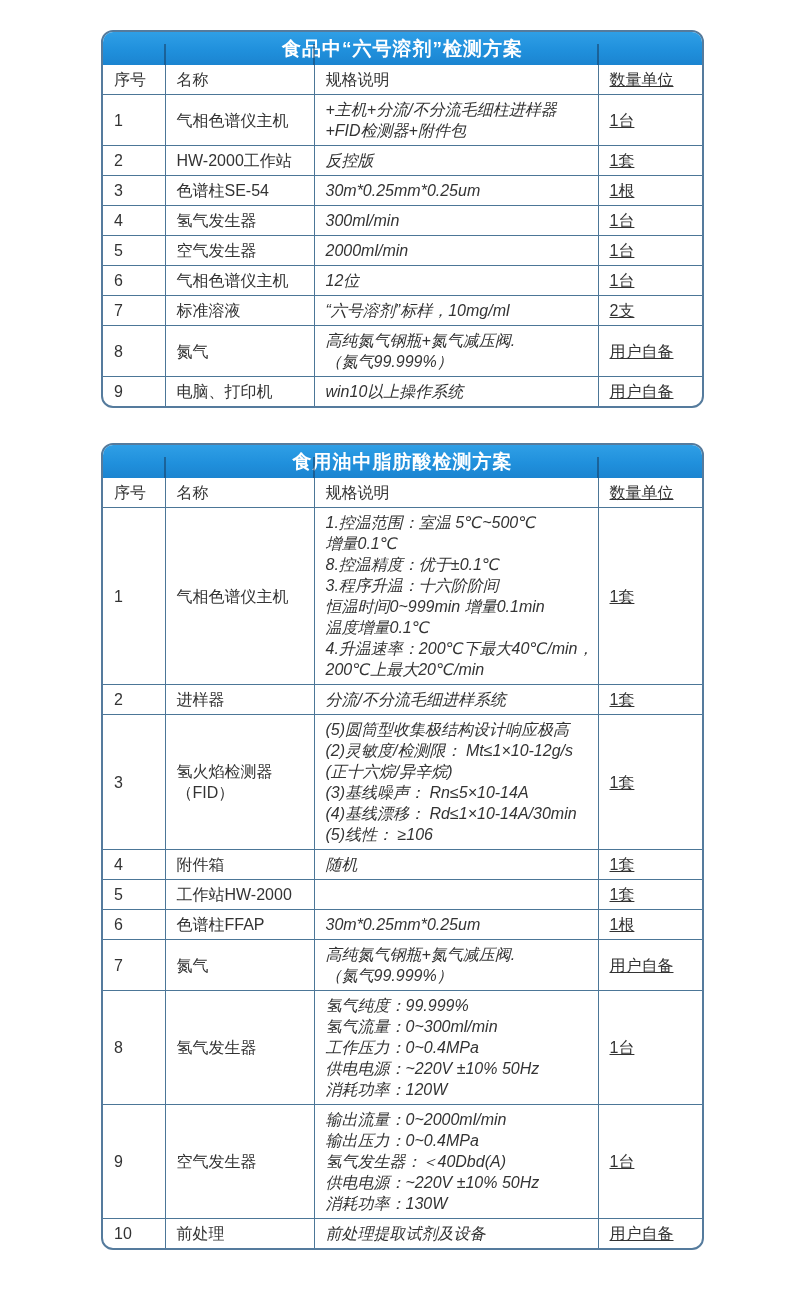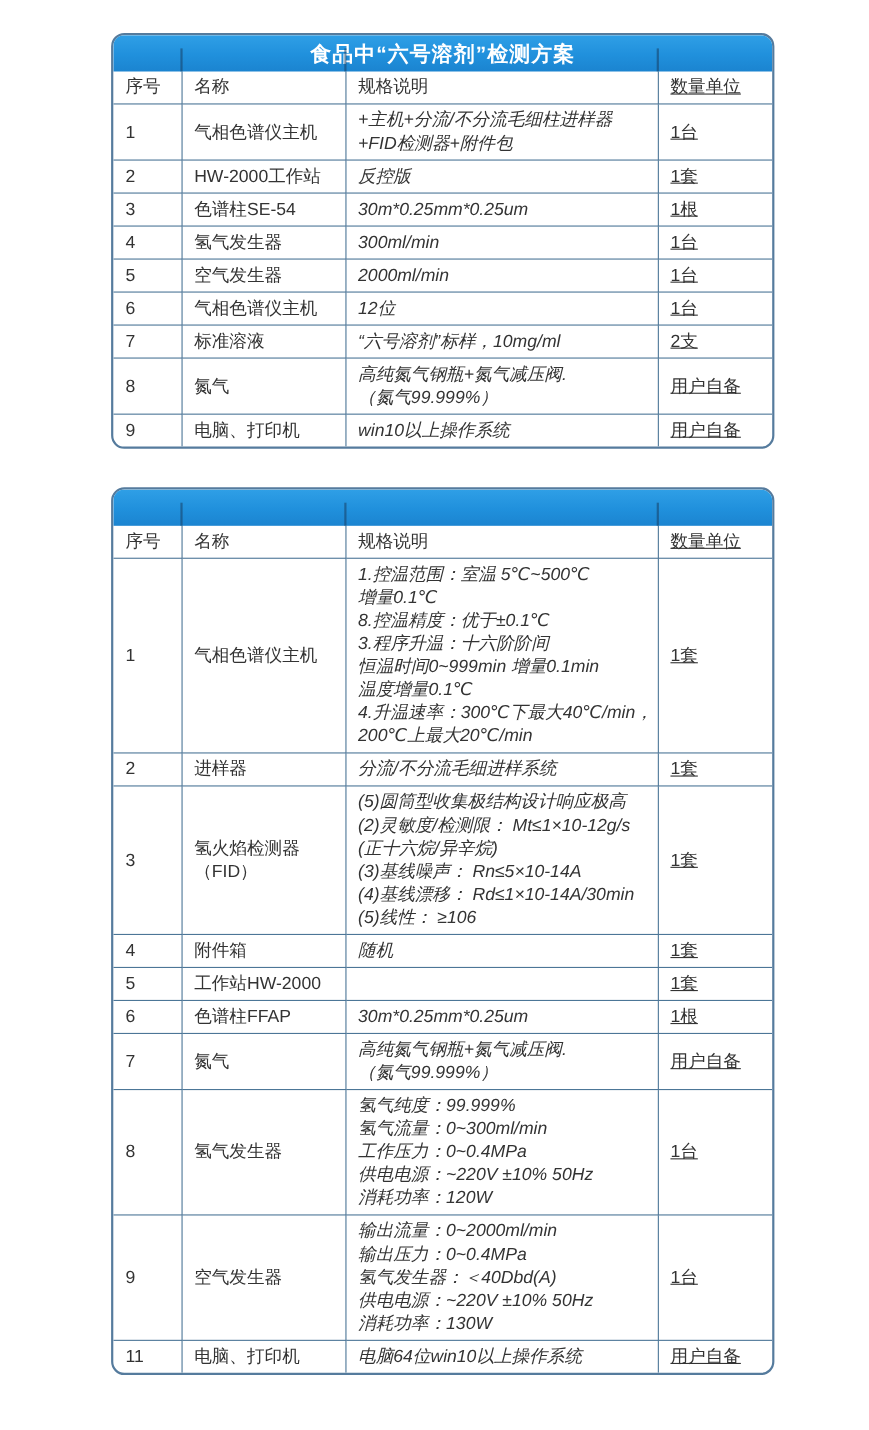--- a/index.html
+++ b/index.html
@@ -148,20 +148,21 @@
           </tr>
         </tbody>
     </table>
   </div>
 
   <div class="panel">
     <div class="panel-title">
       <div class="vline v1"></div>
       <div class="vline v2"></div>
       <div class="vline v3"></div>
+      <span class="panel-title-text">食用油中脂肪酸检测方案</span>
     </div>
     <table class="grid">
       <colgroup>
         <col style="width:62px">
           <col style="width:149px">
           <col style="width:284px">
           <col>
       </colgroup>
       <thead>
           <tr>
@@ -175,21 +176,21 @@
           <tr>
             <td class="cell-no">1</td>
             <td>气相色谱仪主机</td>
             <td>
               <div class="spec-line">1.控温范围：室温 5℃~500℃</div>
               <div class="spec-line">增量0.1℃</div>
               <div class="spec-line">8.控温精度：优于±0.1℃</div>
               <div class="spec-line">3.程序升温：十六阶阶间</div>
               <div class="spec-line">恒温时间0~999min 增量0.1min</div>
               <div class="spec-line">温度增量0.1℃</div>
-              <div class="spec-line">4.升温速率：300℃下最大40℃/min，</div>
+              <div class="spec-line">4.升温速率：200℃下最大40℃/min，</div>
               <div class="spec-line">200℃上最大20℃/min</div>
             </td>
             <td>1套</td>
           </tr>
           <tr>
             <td class="cell-no">2</td>
             <td>进样器</td>
             <td>
               <div class="spec-line">分流/不分流毛细进样系统</div>
             </td>
@@ -257,23 +258,23 @@
             <td>
               <div class="spec-line">输出流量：0~2000ml/min</div>
               <div class="spec-line">输出压力：0~0.4MPa</div>
               <div class="spec-line">氢气发生器：＜40Dbd(A)</div>
               <div class="spec-line">供电电源：~220V ±10% 50Hz</div>
               <div class="spec-line">消耗功率：130W</div>
             </td>
             <td>1台</td>
           </tr>
           <tr>
-            <td class="cell-no">11</td>
-            <td>电脑、打印机</td>
-            <td>
-              <div class="spec-line">电脑64位win10以上操作系统</div>
+            <td class="cell-no">10</td>
+            <td>前处理</td>
+            <td>
+              <div class="spec-line">前处理提取试剂及设备</div>
             </td>
             <td>用户自备</td>
           </tr>
         </tbody>
     </table>
   </div>
 </div>
 
 </body></html>

